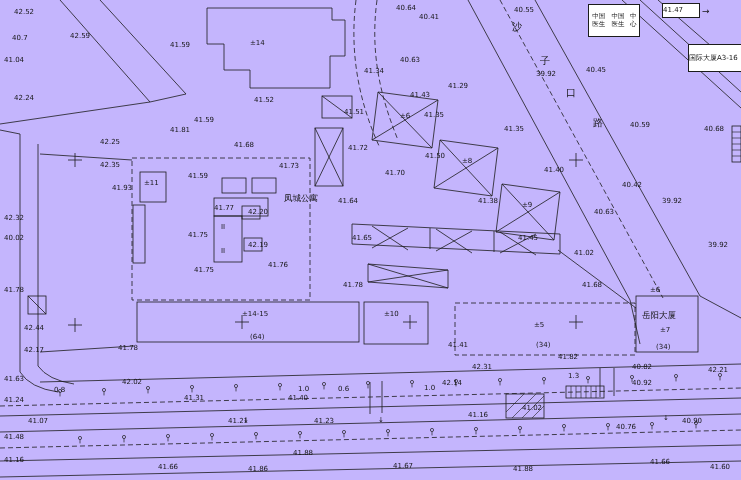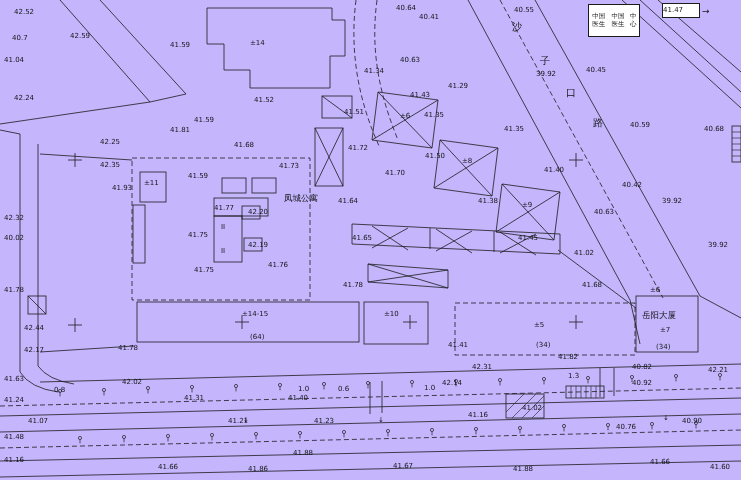--- a/index.html
+++ b/index.html
@@ -309,14 +309,18 @@
     <span>中 心</span>
   </div>
 
   <div id="bm-wrap">
     <div id="bm-box" class="overlay-box">
       <span>41.47</span>
     </div>
     <span id="bm-arrow">→</span>
   </div>
 
+  <div id="intl-box" class="overlay-box">
+    <span>国际大厦</span>
+    <span>A3-16</span>
+  </div>
 
 </div>
 
 </body></html>

